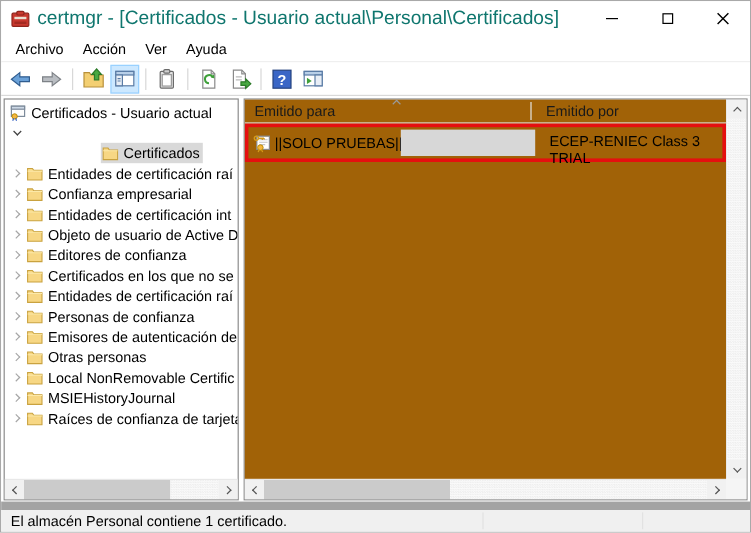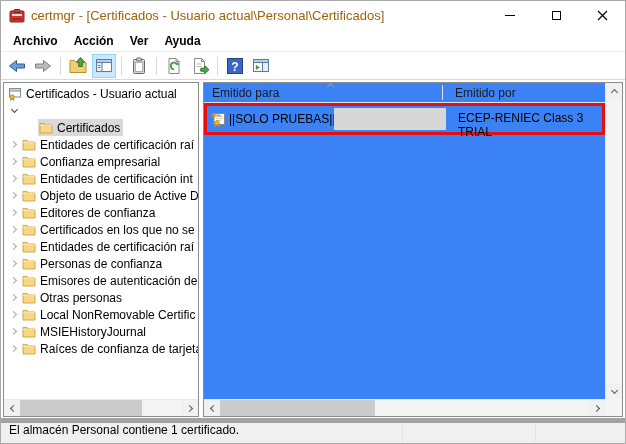--- a/index.html
+++ b/index.html
@@ -3,29 +3,29 @@
 <meta charset="utf-8">
 <style>
   * { margin:0; padding:0; box-sizing:border-box; }
   html,body { width:626px; height:444px; }
   body { font-family:"Liberation Sans", sans-serif; font-size:12px; color:#000; background:#fff; }
   .window { width:626px; height:444px; border:1px solid #a9a9a9; display:flex; flex-direction:column; background:#fff; }
 
   
   .titlebar { height:29px; flex:0 0 29px; display:flex; align-items:center; background:#fff; }
   .title-icon { width:16px; height:16px; margin:0 6px 0 8px; flex:0 0 16px; }
-  .title-text { flex:1; font-size:13px; color:#a16207; white-space:nowrap; overflow:hidden; }
+  .title-text { flex:1; font-size:16px; color:#0f766e; white-space:nowrap; overflow:hidden; }
   .win-controls { display:flex; height:100%; }
   .win-btn { width:46px; height:100%; display:flex; align-items:center; justify-content:center; }
   .glyph-min { width:10px; height:1px; background:#000; }
   .glyph-max { width:9px; height:9px; border:1px solid #000; }
 
   
   .menubar { height:22px; flex:0 0 22px; display:flex; align-items:center; padding-left:4px; background:#fff; border-bottom:1px solid #ececec; }
-  .menu-item { padding:0 8px; height:100%; display:flex; align-items:center;font-weight:bold; }
+  .menu-item { padding:0 8px; height:100%; display:flex; align-items:center; }
 
   
   .toolbar { height:28px; flex:0 0 28px; display:flex; align-items:center; padding-left:3px; background:#fff; border-bottom:1px solid #d9d9d9; }
   .tbtn { width:24px; height:24px; display:flex; align-items:center; justify-content:center; margin:0 1px; border:1px solid transparent; }
   .tbtn.active { background:#cce8ff; border:1px solid #99d1ff; }
   .tsep { width:1px; height:18px; background:#d8d8d8; margin:0 4px; }
 
   
   .main { flex:1 1 auto; min-height:0; display:flex; padding:2px 2px 1px 2px; background:#fff; }
   .panel { border:1px solid #8c8c8c; background:#fff; display:flex; flex-direction:column; min-height:0; }
@@ -34,26 +34,26 @@
 
   
   .tree { flex:1 1 auto; overflow:hidden; padding-top:2px; }
   .tree-row { height:17px; display:flex; align-items:center; white-space:nowrap; padding-left:3px; }
   .tspacer { flex:0 0 auto; height:1px; }
   .chev-slot { width:14px; flex:0 0 14px; display:flex; align-items:center; justify-content:center; }
   .chv { display:inline-block; width:5px; height:5px; border-right:1.4px solid #a6a6a6; border-bottom:1.4px solid #a6a6a6; }
   .chv.collapsed { transform:rotate(-45deg); margin-right:2px; }
   .chv.expanded { border-color:#404040; transform:rotate(45deg); margin-bottom:2px; }
   .sel-wrap { display:flex; align-items:center; height:17px; padding:0 3px 0 1px; }
-  .sel-wrap.selected { background:#d9d9d9; }
+  .sel-wrap.selected { background:#d9d9d9;margin-left:46px; }
   .ticon { width:14px; height:14px; margin-right:4px; flex:0 0 14px; }
   .tlabel { white-space:nowrap; }
 
   
-  .list-content { position:relative; overflow:hidden; background:#3b82f6; }
+  .list-content { position:relative; overflow:hidden; background:#a16207; }
   .list-header { height:20px; border-bottom:1px solid #e3e3e3; position:relative; display:flex; align-items:center; }
   .col-h1 { padding-left:8px; width:238px; flex:0 0 238px; color:#1a1a1a; }
   .col-div { position:absolute; left:238px; top:2px; bottom:2px; width:1px; background:#e3e3e3; }
   .col-h2 { padding-left:13px; color:#1a1a1a; }
   .sort-chv { position:absolute; left:124px; top:1px; width:5px; height:5px; border-right:1.2px solid #9a9a9a; border-bottom:1.2px solid #9a9a9a; transform:rotate(-135deg); }
   .annotation-box { position:absolute; left:0; right:0; top:20px; height:32px; border:3px solid #e50f0f; }
   .cert-row { position:absolute; inset:0; display:flex; align-items:center; padding-left:3px; }
   .cert-icon { width:16px; height:16px; margin-right:3px; flex:0 0 16px; }
   .redaction { position:absolute; left:127px; top:2px; width:112px; height:22px; background:#d7d7d7; }
   .issued-by { position:absolute; left:251px; top:0; bottom:0; display:flex; align-items:center;margin-top:12px; }
@@ -70,21 +70,21 @@
   .thumb-right { width:155px; flex:0 0 155px; }
   .hscroll .sb-track { flex:1; }
   .sb-corner { background:#f5f5f5; }
   .sb-ar { display:inline-block; width:5px; height:5px; border-right:1.4px solid #555; border-bottom:1.4px solid #555; }
   .ar-up { transform:rotate(-135deg); margin-top:2px; }
   .ar-down { transform:rotate(45deg); margin-bottom:2px; }
   .ar-left { transform:rotate(135deg); margin-left:2px; }
   .ar-right { transform:rotate(-45deg); margin-right:2px; }
 
   
-  .statusbar { height:25px; flex:0 0 25px; background:#f0f0f0; border-top:5px solid #a3a3a3; display:flex; padding-left:8px; position:relative; }
+  .statusbar { height:25px; flex:0 0 25px; background:#f0f0f0; border-top:7px solid #a3a3a3; display:flex; align-items:center; padding-left:8px; position:relative; }
   .status-sep { position:absolute; top:2px; bottom:2px; width:1px; background:#e2e2e2; }
   .ssep1 { left:401px; } .ssep2 { left:534px; }
 </style>
 </head>
 <body>
 
 <div class="window">
 
   <div class="titlebar">
     <span class="title-icon">

